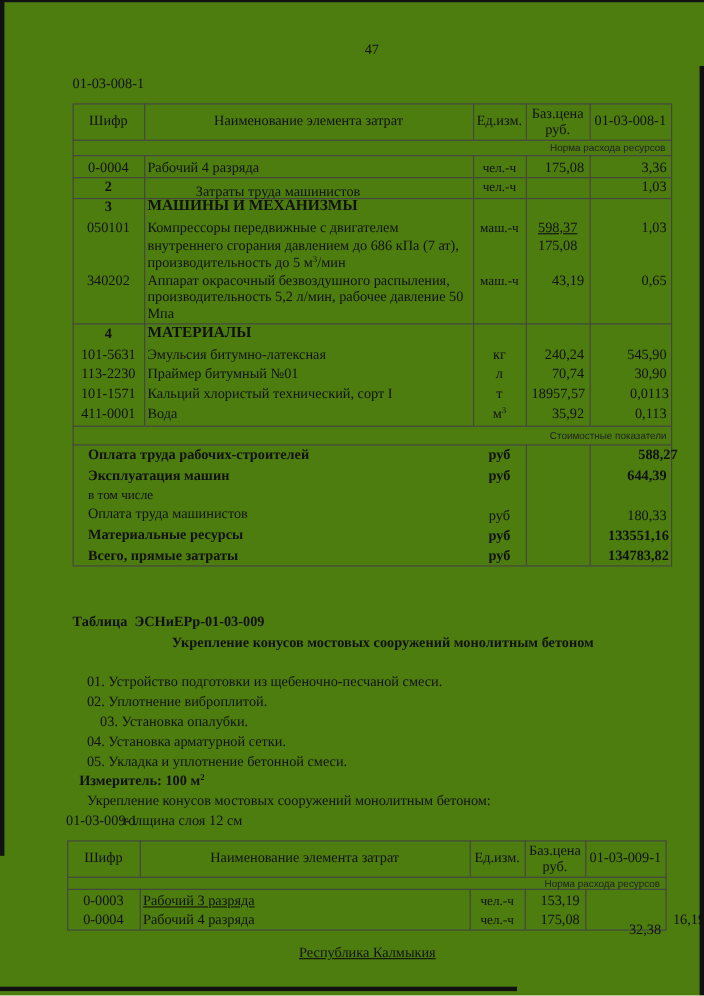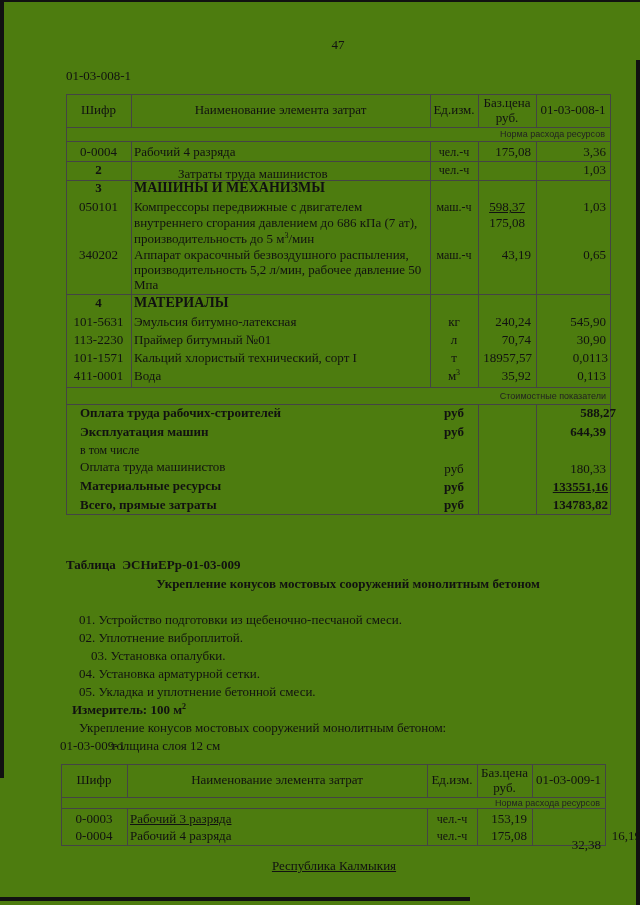--- a/index.html
+++ b/index.html
@@ -158,21 +158,21 @@
       <div class="t sm" style="left:80px;top:442px;">в том числе</div>
     </div>
     <div>
       <div class="t" style="left:80px;top:459px;">Оплата труда машинистов</div>
       <div class="t c" style="left:430px;top:461px;width:48px;">руб</div>
       <div class="t r" style="left:536px;top:461px;width:70px;">180,33</div>
     </div>
     <div>
       <div class="t b" style="left:80px;top:478px;">Материальные ресурсы</div>
       <div class="t c b" style="left:430px;top:479px;width:48px;">руб</div>
-      <div class="t r b" style="left:536px;top:479px;width:72px;text-decoration:underline;">133551,16</div>
+      <div class="t r b" style="left:536px;top:479px;width:72px;">133551,16</div>
     </div>
     <div>
       <div class="t b" style="left:80px;top:497px;">Всего, прямые затраты</div>
       <div class="t c b" style="left:430px;top:497px;width:48px;">руб</div>
       <div class="t r b" style="left:536px;top:497px;width:72px;">134783,82</div>
     </div>
   </div>
 
   <div class="t b" style="left:66px;top:557px;white-space:pre;">Таблица  ЭСНиЕРр-01-03-009</div>
   <div class="t c b" style="left:100px;top:576px;width:496px;">Укрепление конусов мостовых сооружений монолитным бетоном</div>

